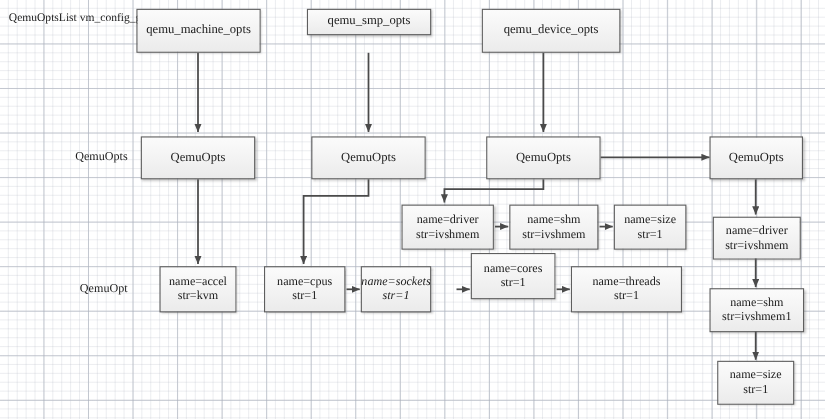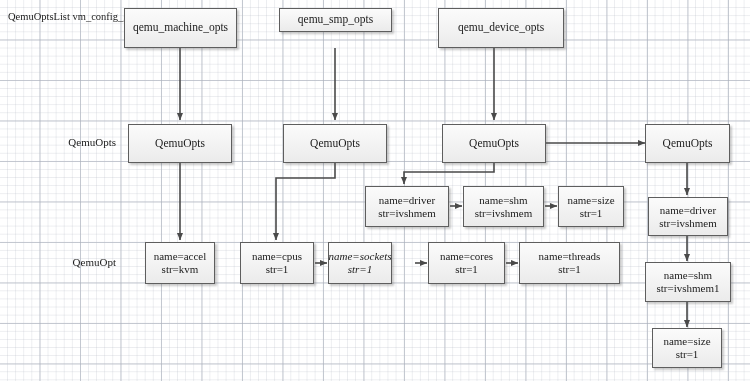--- a/index.html
+++ b/index.html
@@ -135,21 +135,21 @@
     <span class="ln">str=kvm</span>
   </div>
   <div class="node n-opt" style="left:240px;top:242px;width:74px;height:42px;">
     <span class="ln">name=cpus</span>
     <span class="ln">str=1</span>
   </div>
   <div class="node n-opt" style="left:328px;top:242px;width:64px;height:42px;font-style:italic;">
     <span class="ln">name=sockets</span>
     <span class="ln">str=1</span>
   </div>
-  <div class="node n-opt" style="left:428px;top:242px;width:77px;height:42px;">
+  <div class="node n-opt" style="left:428px;top:230px;width:77px;height:42px;">
     <span class="ln">name=cores</span>
     <span class="ln">str=1</span>
   </div>
   <div class="node n-opt" style="left:519px;top:242px;width:101px;height:42px;">
     <span class="ln">name=threads</span>
     <span class="ln">str=1</span>
   </div>
 
   <div class="node n-opt" style="left:365px;top:186px;width:84px;height:41px;">
     <span class="ln">name=driver</span>

